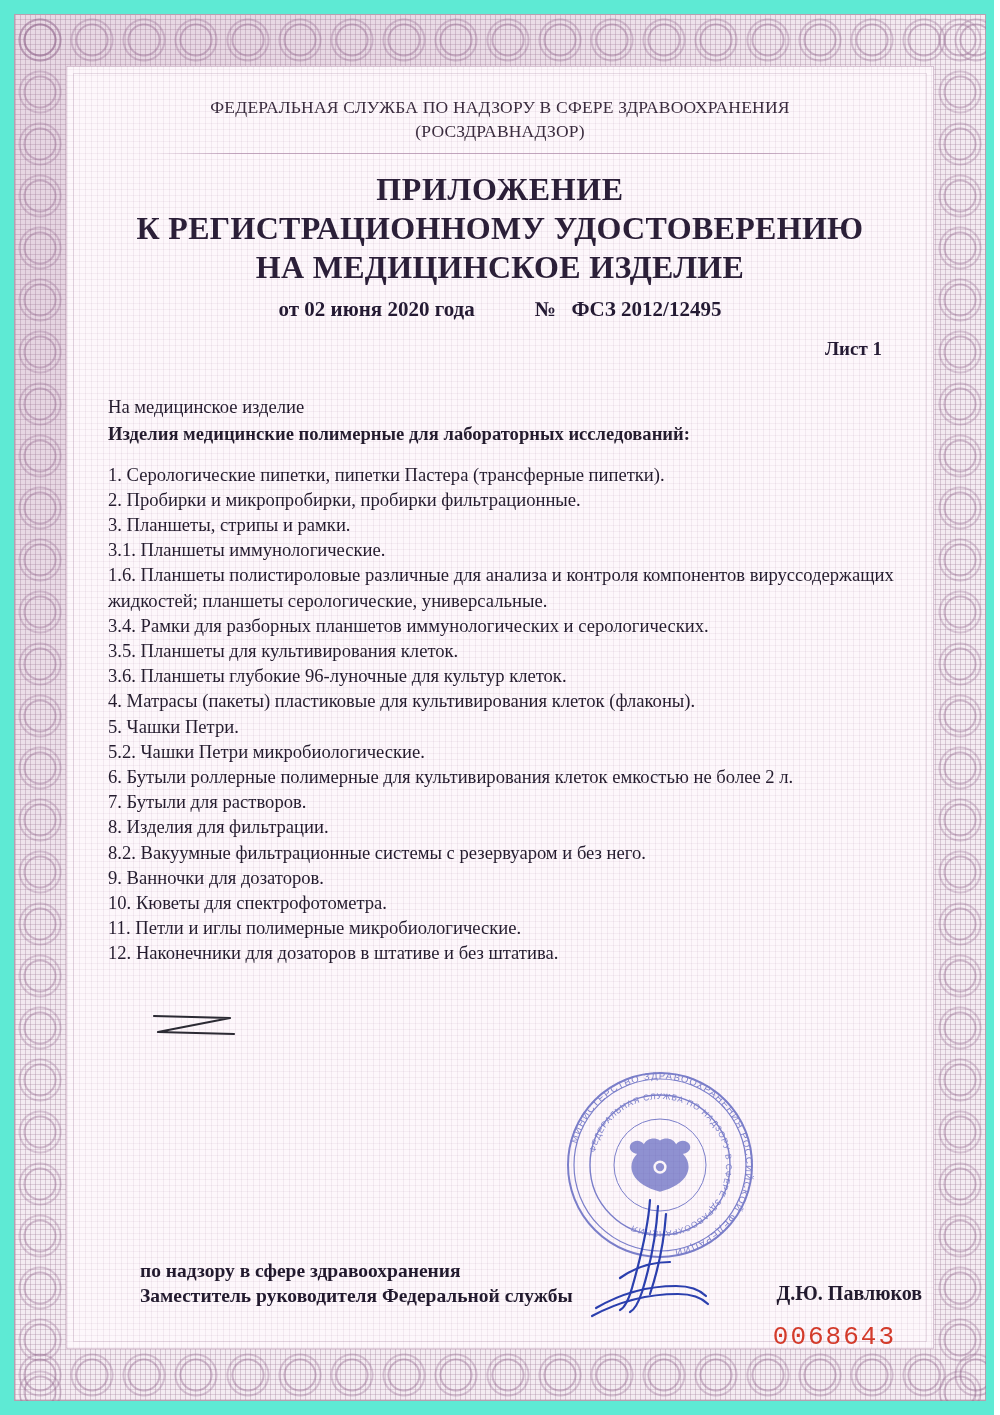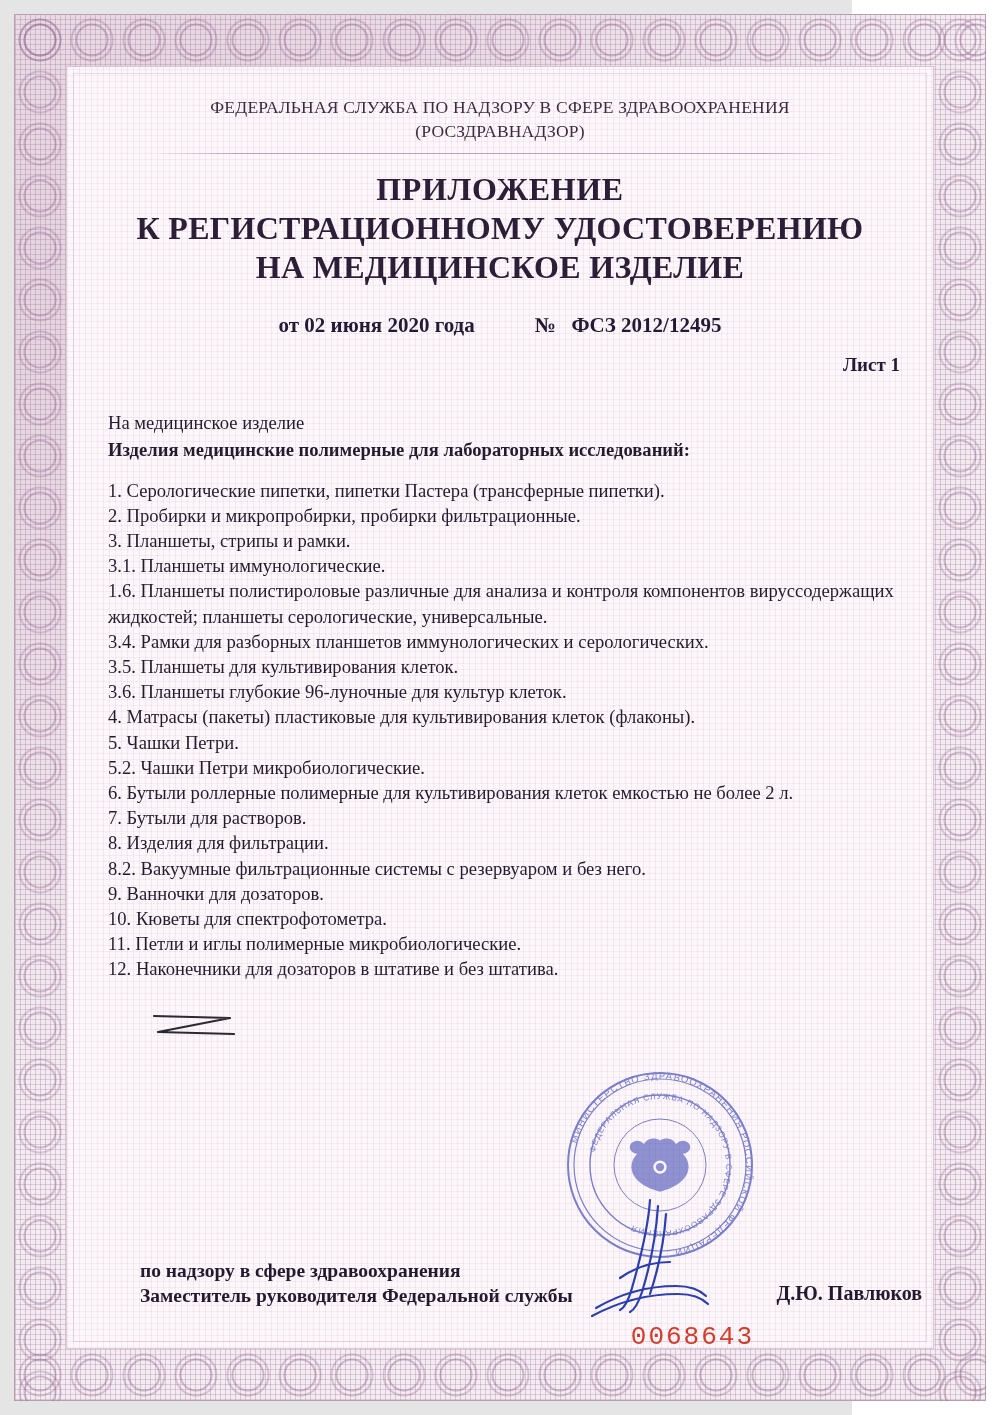--- a/index.html
+++ b/index.html
@@ -13,23 +13,23 @@
     font-family: "Liberation Serif", serif;
     color: #2a2332;
     position: relative;
     overflow: hidden;
   }
 
   
   .page {
     position: absolute;
     left: 0; top: 0;
-    width: 852px;
+    width: 994px;
     height: 1415px;
-    background: #e5e5e5;
+    background: #5eead4;
   }
 
   
   .border-band {
     position: absolute;
     left: 14px; top: 14px;
     width: 972px;
     height: 1387px;
     box-sizing: border-box;
     border: 1px solid #b79fb0;
@@ -150,34 +150,35 @@
     line-height: 1.22;
   }
   .title-3 {
     font-size: 32px;
     font-weight: bold;
     letter-spacing: .3px;
     line-height: 1.22;
   }
 
   .docline {
-    margin-top: 26px;
+    margin-top: 10px;
     display: flex;
     justify-content: center;
     align-items: baseline;
     gap: 60px;
     font-size: 21px;
     font-weight: bold;
     color: #241a33;
   }
   .docline .num-label { font-weight: bold; }
 
   .sheet {
     margin-top: 16px;
     text-align: right;
+    padding-right: 18px;
     font-size: 19px;
     font-weight: bold;
     color: #241a33;
   }
 
   .body {
     margin-top: 34px;
     padding-left: 8px;
     font-size: 18.6px;
     line-height: 1.355;

